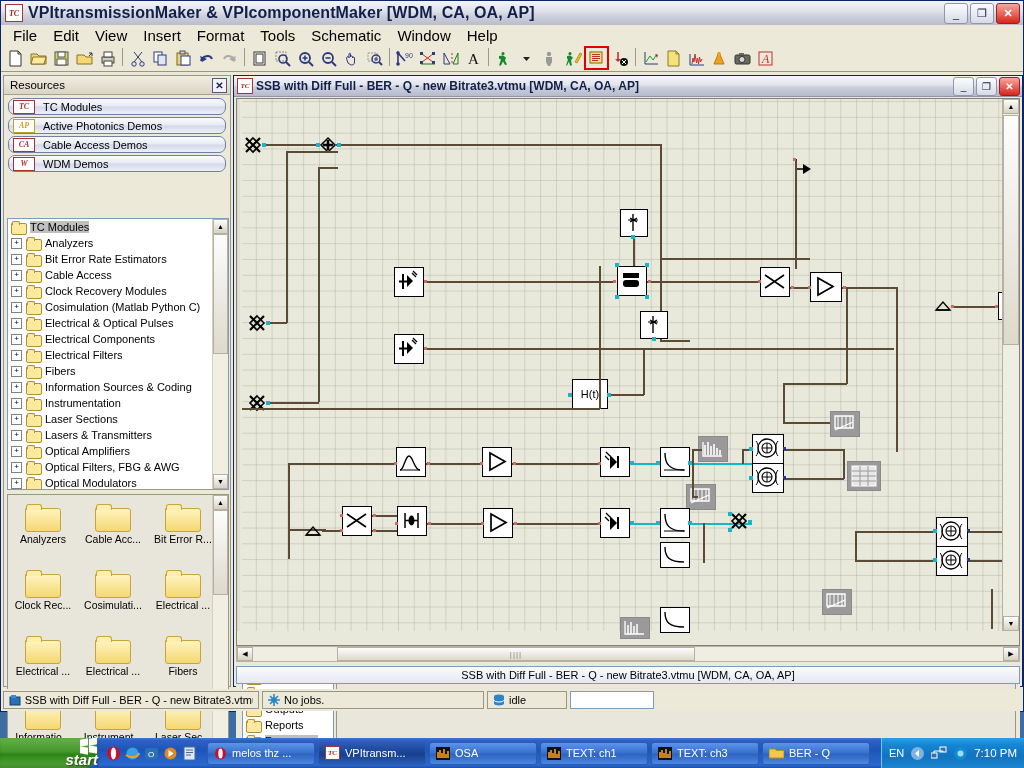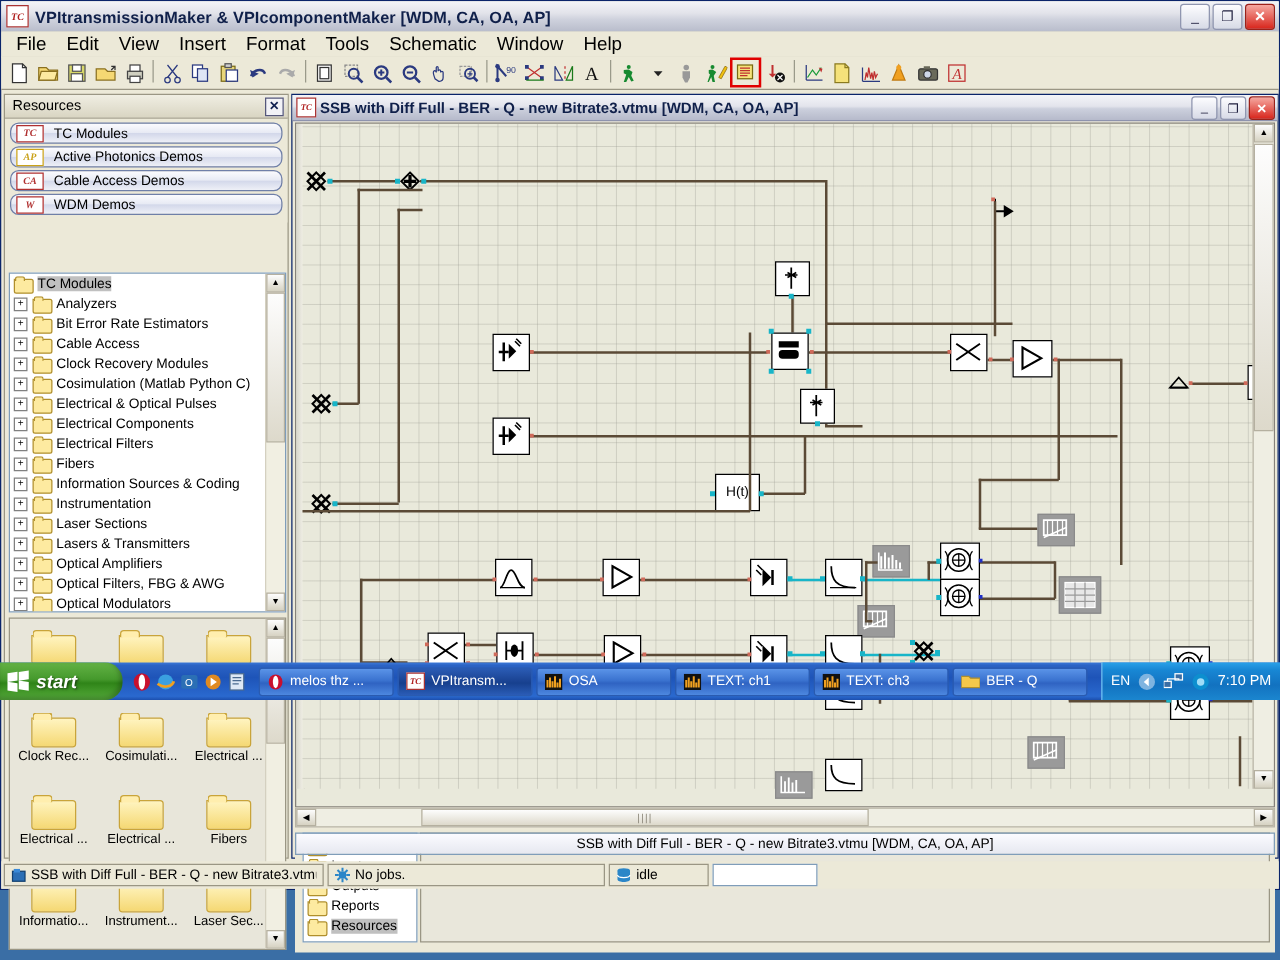--- a/index.html
+++ b/index.html
@@ -2,32 +2,32 @@
 <html><head>
 <meta charset="utf-8">
 <style>
   html,body{margin:0;padding:0;}
   body{
     width:1024px;height:768px;overflow:hidden;
     font-family:"Liberation Sans",sans-serif;font-size:11px;
     background:#3a6ea5;
     -webkit-font-smoothing:none;
   }
-  .app{position:absolute;left:0;top:0;width:1024px;height:560px;}
+  .app{position:absolute;left:0;top:0;width:1024px;height:768px;}
 
   
   .mainwin{position:absolute;left:0;top:0;width:1024px;height:712px;
     background:#ece9d8;border:1px solid #0a246a;box-sizing:border-box;}
   .titlebar{position:absolute;left:0;top:0;right:0;height:24px;
     background:linear-gradient(180deg,#f3f4f8 0%,#e2e3ea 40%,#cfd2dd 60%,#b9bdcc 100%);
     border-bottom:1px solid #8a8faa;display:flex;align-items:center;}
   .tb-icon{width:16px;height:16px;margin:0 5px 0 4px;border:1px solid #a33;
     background:#fff;color:#b02020;font-size:8px;font-weight:bold;
     display:flex;align-items:center;justify-content:center;font-style:italic;font-family:"Liberation Serif",serif;}
-  .tb-title{font-size:13px;font-weight:bold;color:#10204a;letter-spacing:0.1px;}
+  .tb-title{font-size:16px;font-weight:bold;color:#10204a;letter-spacing:0.1px;}
   .wbtns{position:absolute;right:3px;top:2px;display:flex;gap:2px;}
   .wbtn{width:22px;height:19px;border:1px solid #9096b0;border-radius:3px;
     background:linear-gradient(180deg,#fdfdff,#d7dae6);
     display:flex;align-items:center;justify-content:center;color:#1a1a3a;font-size:11px;}
   .wbtn.close{background:linear-gradient(180deg,#f5a8a0,#d8251c);border-color:#9c2018;color:#fff;font-weight:bold;}
 
   .menubar{position:absolute;left:0;top:24px;right:0;height:20px;
     background:#ece9d8;display:flex;align-items:center;padding-left:4px;
     border-bottom:1px solid #d7d3c3;}
   .menuitem{padding:2px 8px;color:#000;font-size:15px;cursor:default;}
@@ -142,22 +142,22 @@
     display:flex;align-items:center;gap:3px;padding:0 2px;box-sizing:border-box;}
   .sbox{height:18px;border:1px solid #9a9684;background:#ece9d8;display:flex;align-items:center;
     padding:0 5px;font-size:11px;box-sizing:border-box;gap:4px;}
 
   
   .taskbar{position:absolute;left:0;bottom:0;width:1024px;height:30px;
     background:linear-gradient(180deg,#3b78d8 0%,#2b63c4 8%,#1e54b8 40%,#2a69cf 90%,#1c4fae 100%);
     display:flex;align-items:center;}
   .startbtn{width:92px;height:30px;
     background:linear-gradient(180deg,#63b245 0%,#45992c 45%,#2f8418 55%,#57ad3c 100%);
-    border-radius:0 14px 14px 0;display:flex;align-items:center;padding-left:6px;gap:5px;
-    box-shadow:inset -2px -2px 4px rgba(0,0,0,.25);}
+    border-radius:0 14px 14px 0;display:flex;align-items:flex-end;padding-left:6px;gap:5px;
+    box-shadow:inset -2px -2px 4px rgba(0,0,0,.25);flex-direction:column;}
   .startbtn .txt{font-style:italic;font-weight:bold;color:#fff;font-size:15px;
     text-shadow:1px 1px 2px rgba(0,0,0,.55);}
   .qlaunch{display:flex;align-items:center;gap:4px;padding:0 6px;height:22px;margin-left:2px;}
   .tasks{display:flex;align-items:center;gap:3px;margin-left:4px;}
   .task{height:23px;min-width:108px;max-width:118px;
     background:linear-gradient(180deg,#5b94e8,#3a72cf 45%,#2f63c2 55%,#4d88e0);
     border:1px solid #2a5bb0;border-radius:3px;display:flex;align-items:center;gap:5px;
     padding:0 6px;color:#fff;font-size:11px;box-sizing:border-box;overflow:hidden;white-space:nowrap;}
   .task.active{background:linear-gradient(180deg,#2a5bb4,#1b4494 45%,#17408e 55%,#2a5cb6);}
   .tray{margin-left:auto;height:30px;display:flex;align-items:center;gap:6px;padding:0 7px;

